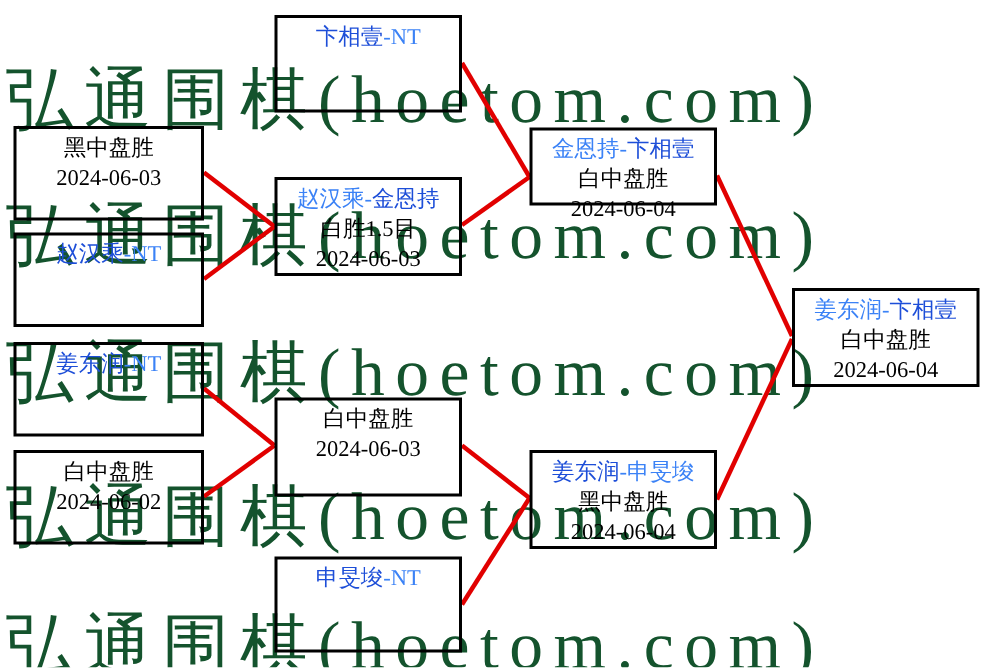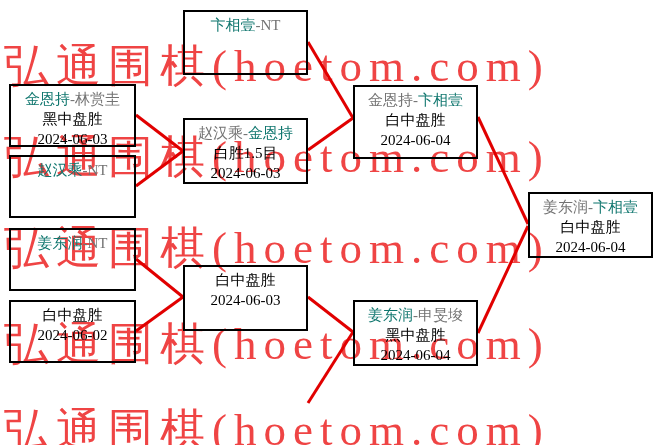--- a/index.html
+++ b/index.html
@@ -11,21 +11,21 @@
     overflow: hidden;
     font-family: "Liberation Serif", "DejaVu Serif", serif;
   }
   .watermark-row {
     position: absolute;
     left: 4px;
     z-index: 0;
     font-size: 45px;
     letter-spacing: 7px;
     white-space: nowrap;
-    color: #ef4444;
+    color: #14532d;
     font-family: "Liberation Serif", "DejaVu Serif", serif;
     user-select: none;
   }
   #connectors {
     position: absolute;
     left: 0; top: 0;
     z-index: 1;
   }
   #connectors line {
     stroke: #e10000;
@@ -36,22 +36,22 @@
     z-index: 2;
     box-sizing: border-box;
     border: 2px solid #000000;
     background: transparent;
     text-align: center;
     padding-top: 3px;
     font-size: 15px;
     line-height: 20px;
     color: #000000;
   }
-  .box .red { color: #0f766e; }
-  .box .blk { color: #737373; }
+  .box .red { color: #1d4ed8; }
+  .box .blk { color: #3b82f6; }
 </style>
 </head>
 <body>
 
 <div id="canvas">
 
   <div class="watermark-row" style="top:36px">弘通围棋(hoetom.com)</div>
   <div class="watermark-row" style="top:127px">弘通围棋(hoetom.com)</div>
   <div class="watermark-row" style="top:218px">弘通围棋(hoetom.com)</div>
   <div class="watermark-row" style="top:314px">弘通围棋(hoetom.com)</div>
@@ -68,21 +68,20 @@
     <line x1="308" y1="403" x2="353" y2="332"></line>
     <line x1="478" y1="117" x2="528" y2="224"></line>
     <line x1="478" y1="333" x2="528" y2="226"></line>
   </svg>
 
   <div class="box" style="left:183px;top:10px;width:125px;height:65px">
     <div><span class="blk"></span><span class="red">卞相壹</span><span class="blk">-NT</span></div>
   </div>
 
   <div class="box" style="left:9px;top:84px;width:127px;height:63px">
-    <div><span class="blk"></span><span class="red">金恩持</span><span class="blk">-林赏圭</span></div>
     <div>黑中盘胜</div>
     <div>2024-06-03</div>
   </div>
 
   <div class="box" style="left:9px;top:155px;width:127px;height:63px">
     <div><span class="blk"></span><span class="red">赵汉乘</span><span class="blk">-NT</span></div>
   </div>
 
   <div class="box" style="left:9px;top:228px;width:127px;height:63px">
     <div><span class="blk"></span><span class="red">姜东润</span><span class="blk">-NT</span></div>
@@ -97,22 +96,25 @@
     <div><span class="blk">赵汉乘-</span><span class="red">金恩持</span><span class="blk"></span></div>
     <div>白胜1.5目</div>
     <div>2024-06-03</div>
   </div>
 
   <div class="box" style="left:183px;top:265px;width:125px;height:66px">
     <div>白中盘胜</div>
     <div>2024-06-03</div>
   </div>
 
+  <div class="box" style="left:183px;top:371px;width:125px;height:64px">
+    <div><span class="blk"></span><span class="red">申旻埈</span><span class="blk">-NT</span></div>
+  </div>
 
-  <div class="box" style="left:353px;top:85px;width:125px;height:74px">
+  <div class="box" style="left:353px;top:85px;width:125px;height:52px">
     <div><span class="blk">金恩持-</span><span class="red">卞相壹</span><span class="blk"></span></div>
     <div>白中盘胜</div>
     <div>2024-06-04</div>
   </div>
 
   <div class="box" style="left:353px;top:300px;width:125px;height:66px">
     <div><span class="blk"></span><span class="red">姜东润</span><span class="blk">-申旻埈</span></div>
     <div>黑中盘胜</div>
     <div>2024-06-04</div>
   </div>

